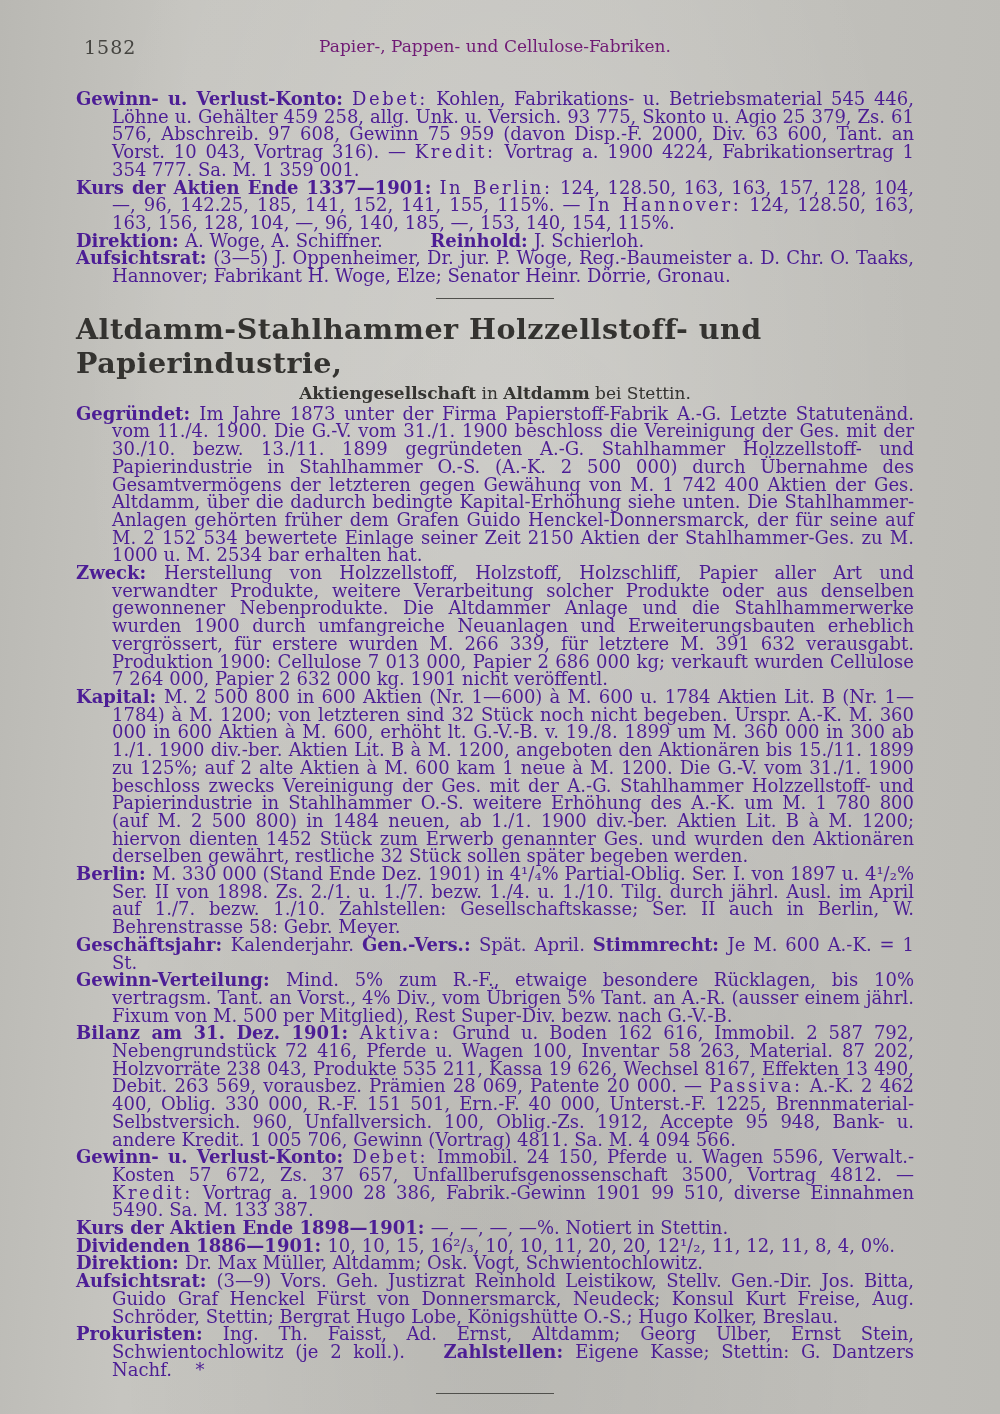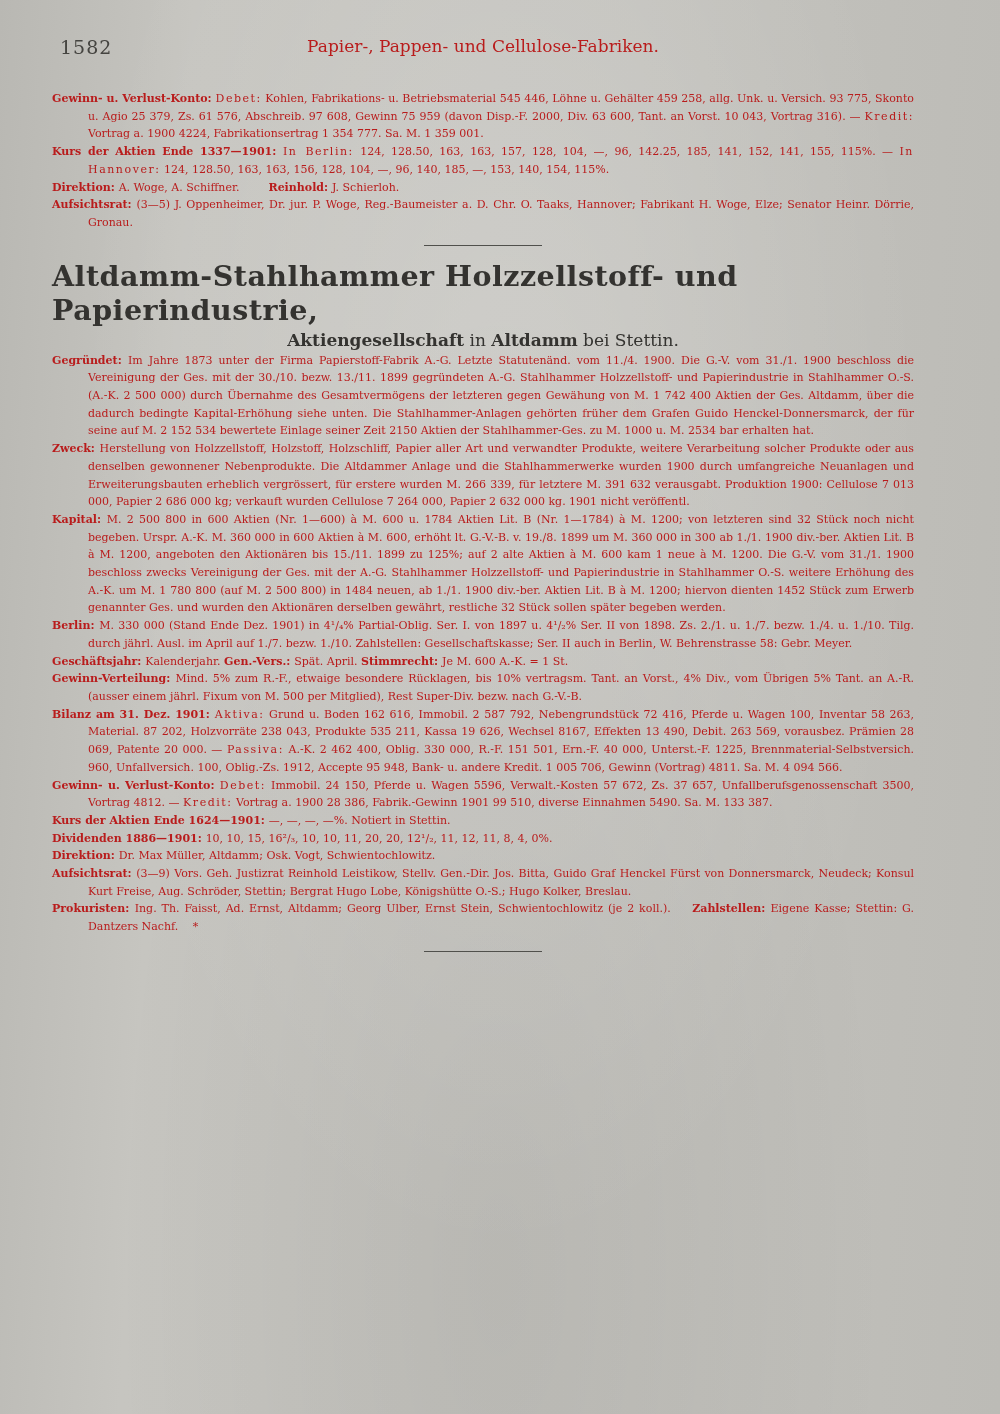--- a/index.html
+++ b/index.html
@@ -12,48 +12,48 @@
     overflow: hidden;
     background:
       radial-gradient(ellipse at 50% 30%, rgba(255,255,255,0.18), rgba(0,0,0,0) 60%),
       radial-gradient(ellipse at 50% 90%, rgba(0,0,0,0.06), rgba(0,0,0,0) 55%),
       linear-gradient(93deg, #b9b8b3 0%, #c6c5c0 18%, #c3c2bd 60%, #bcbbb6 100%);
     background-color: #c2c1bc;
     font-family: "DejaVu Serif", "Liberation Serif", serif;
     color: #2f2e2b;
   }
   .page {
-    padding: 36px 86px 0 52px;
+    padding: 36px 86px 0 76px;
   }
   .page-header {
     position: relative;
     height: 26px;
     margin-bottom: 28px;
   }
   .page-number {
     position: absolute;
     left: 8px;
     top: 0;
     font-size: 19px;
     letter-spacing: 1px;
     color: #454440;
   }
   .running-title {
     text-align: center;
     font-size: 17px;
-    color: #b91c1c;
+    color: #701a75;
   }
   .entry p {
     margin: 0;
-    font-size: 11px;
+    font-size: 18px;
     line-height: 17.7px;
     text-align: justify;
     padding-left: 36px;
     text-indent: -36px;
-    color: #b91c1c;
+    color: #4c1d95;
   }
   .r-b { font-weight: bold; }
   .r-g { letter-spacing: 0.14em; }
   .r-n { }
   .divider {
     border: none;
     border-top: 1.6px solid #50504c;
     width: 118px;
     margin: 13px auto 13px auto;
   }
@@ -99,21 +99,21 @@
     <div class="company-subtitle"><span class="r-b">Aktiengesellschaft</span><span class="r-n"> in </span><span class="r-b">Altdamm</span><span class="r-n"> bei Stettin.</span></div>
 
     <p><span class="r-b">Gegründet: </span><span class="r-n">Im Jahre 1873 unter der Firma Papierstoff-Fabrik A.-G.  Letzte Statutenänd. vom 11./4. 1900.  Die G.-V. vom 31./1. 1900 beschloss die Vereinigung der Ges. mit der 30./10. bezw. 13./11. 1899 gegründeten A.-G. Stahlhammer Holzzellstoff- und Papierindustrie in Stahlhammer O.-S. (A.-K. 2 500 000) durch Übernahme des Gesamtvermögens der letzteren gegen Gewähung von M. 1 742 400 Aktien der Ges. Altdamm, über die dadurch bedingte Kapital-Erhöhung siehe unten.  Die Stahlhammer-Anlagen gehörten früher dem Grafen Guido Henckel-Donnersmarck, der für seine auf M. 2 152 534 bewertete Einlage seiner Zeit 2150 Aktien der Stahlhammer-Ges. zu M. 1000 u. M. 2534 bar erhalten hat.</span></p>
     <p><span class="r-b">Zweck: </span><span class="r-n">Herstellung von Holzzellstoff, Holzstoff, Holzschliff, Papier aller Art und verwandter Produkte, weitere Verarbeitung solcher Produkte oder aus denselben gewonnener Nebenprodukte.  Die Altdammer Anlage und die Stahlhammerwerke wurden 1900 durch umfangreiche Neuanlagen und Erweiterungsbauten erheblich vergrössert, für erstere wurden M. 266 339, für letztere M. 391 632 verausgabt.  Produktion 1900: Cellulose 7 013 000, Papier 2 686 000 kg; verkauft wurden Cellulose 7 264 000, Papier 2 632 000 kg.  1901 nicht veröffentl.</span></p>
     <p><span class="r-b">Kapital: </span><span class="r-n">M. 2 500 800 in 600 Aktien (Nr. 1—600) à M. 600 u. 1784 Aktien Lit. B (Nr. 1—1784) à M. 1200; von letzteren sind 32 Stück noch nicht begeben.  Urspr. A.-K. M. 360 000 in 600 Aktien à M. 600, erhöht lt. G.-V.-B. v. 19./8. 1899 um M. 360 000 in 300 ab 1./1. 1900 div.-ber. Aktien Lit. B à M. 1200, angeboten den Aktionären bis 15./11. 1899 zu 125%; auf 2 alte Aktien à M. 600 kam 1 neue à M. 1200.  Die G.-V. vom 31./1. 1900 beschloss zwecks Vereinigung der Ges. mit der A.-G. Stahlhammer Holzzellstoff- und Papierindustrie in Stahlhammer O.-S. weitere Erhöhung des A.-K. um M. 1 780 800 (auf M. 2 500 800) in 1484 neuen, ab 1./1. 1900 div.-ber. Aktien Lit. B à M. 1200; hiervon dienten 1452 Stück zum Erwerb genannter Ges. und wurden den Aktionären derselben gewährt, restliche 32 Stück sollen später begeben werden.</span></p>
     <p><span class="r-b">Berlin: </span><span class="r-n">M. 330 000 (Stand Ende Dez. 1901) in 4¹/₄% Partial-Oblig. Ser. I. von 1897 u. 4¹/₂% Ser. II von 1898.  Zs. 2./1. u. 1./7. bezw. 1./4. u. 1./10.  Tilg. durch jährl. Ausl. im April auf 1./7. bezw. 1./10.  Zahlstellen: Gesellschaftskasse; Ser. II auch in Berlin, W. Behrenstrasse 58: Gebr. Meyer.</span></p>
     <p><span class="r-b">Geschäftsjahr: </span><span class="r-n">Kalenderjahr.  </span><span class="r-b">Gen.-Vers.: </span><span class="r-n">Spät. April.  </span><span class="r-b">Stimmrecht: </span><span class="r-n">Je M. 600 A.-K. = 1 St.</span></p>
     <p><span class="r-b">Gewinn-Verteilung: </span><span class="r-n">Mind. 5% zum R.-F., etwaige besondere Rücklagen, bis 10% vertragsm. Tant. an Vorst., 4% Div., vom Übrigen 5% Tant. an A.-R. (ausser einem jährl. Fixum von M. 500 per Mitglied), Rest Super-Div. bezw. nach G.-V.-B.</span></p>
     <p><span class="r-b">Bilanz am 31. Dez. 1901: </span><span class="r-g">Aktiva:</span><span class="r-n"> Grund u. Boden 162 616, Immobil. 2 587 792, Nebengrundstück 72 416, Pferde u. Wagen 100, Inventar 58 263, Material. 87 202, Holzvorräte 238 043, Produkte 535 211, Kassa 19 626, Wechsel 8167, Effekten 13 490, Debit. 263 569, vorausbez. Prämien 28 069, Patente 20 000. — </span><span class="r-g">Passiva:</span><span class="r-n"> A.-K. 2 462 400, Oblig. 330 000, R.-F. 151 501, Ern.-F. 40 000, Unterst.-F. 1225, Brennmaterial-Selbstversich. 960, Unfallversich. 100, Oblig.-Zs. 1912, Accepte 95 948, Bank- u. andere Kredit. 1 005 706, Gewinn (Vortrag) 4811.  Sa. M. 4 094 566.</span></p>
     <p><span class="r-b">Gewinn- u. Verlust-Konto: </span><span class="r-g">Debet:</span><span class="r-n"> Immobil. 24 150, Pferde u. Wagen 5596, Verwalt.-Kosten 57 672, Zs. 37 657, Unfallberufsgenossenschaft 3500, Vortrag 4812. — </span><span class="r-g">Kredit:</span><span class="r-n"> Vortrag a. 1900 28 386, Fabrik.-Gewinn 1901 99 510, diverse Einnahmen 5490.  Sa. M. 133 387.</span></p>
-    <p><span class="r-b">Kurs der Aktien Ende 1624—1901: </span><span class="r-n">—, —, —, —%.  Notiert in Stettin.</span></p>
+    <p><span class="r-b">Kurs der Aktien Ende 1898—1901: </span><span class="r-n">—, —, —, —%.  Notiert in Stettin.</span></p>
     <p><span class="r-b">Dividenden 1886—1901: </span><span class="r-n">10, 10, 15, 16²/₃, 10, 10, 11, 20, 20, 12¹/₂, 11, 12, 11, 8, 4, 0%.</span></p>
     <p><span class="r-b">Direktion: </span><span class="r-n">Dr. Max Müller, Altdamm; Osk. Vogt, Schwientochlowitz.</span></p>
     <p><span class="r-b">Aufsichtsrat: </span><span class="r-n">(3—9) Vors. Geh. Justizrat Reinhold Leistikow, Stellv. Gen.-Dir. Jos. Bitta, Guido Graf Henckel Fürst von Donnersmarck, Neudeck; Konsul Kurt Freise, Aug. Schröder, Stettin; Bergrat Hugo Lobe, Königshütte O.-S.; Hugo Kolker, Breslau.</span></p>
     <p><span class="r-b">Prokuristen: </span><span class="r-n">Ing. Th. Faisst, Ad. Ernst, Altdamm; Georg Ulber, Ernst Stein, Schwientochlowitz (je 2 koll.).   </span><span class="r-b">Zahlstellen: </span><span class="r-n">Eigene Kasse; Stettin: G. Dantzers Nachf.  *</span></p>
   </div>
 
   <hr class="divider bottom-divider">
 
 </div>
 

